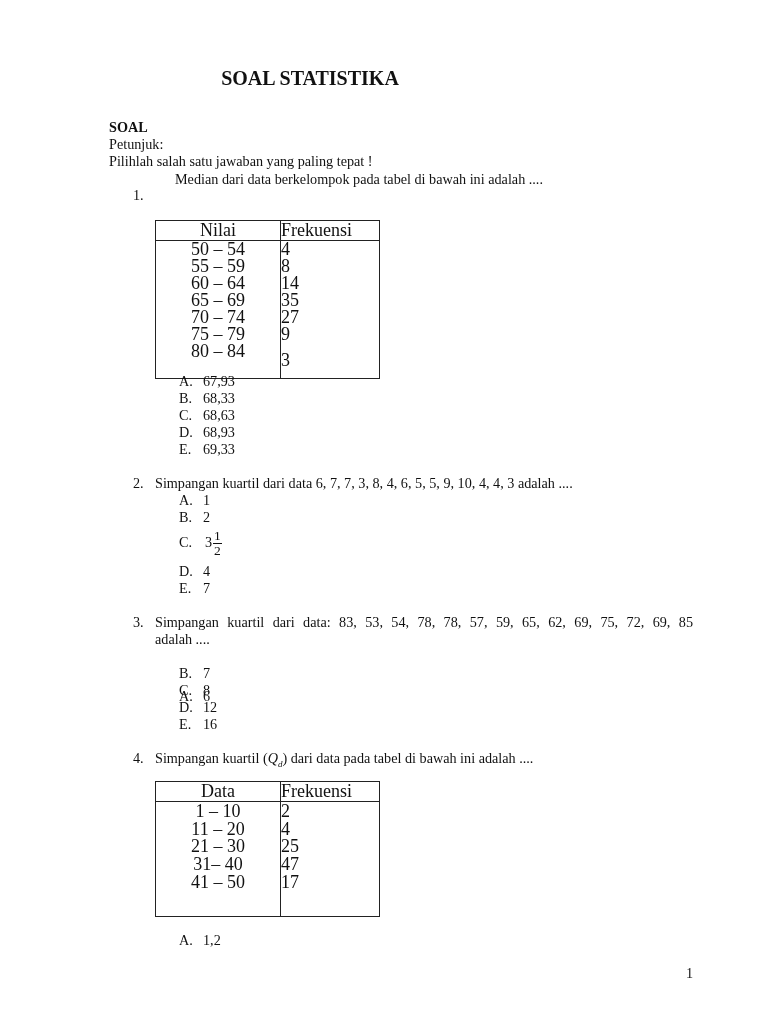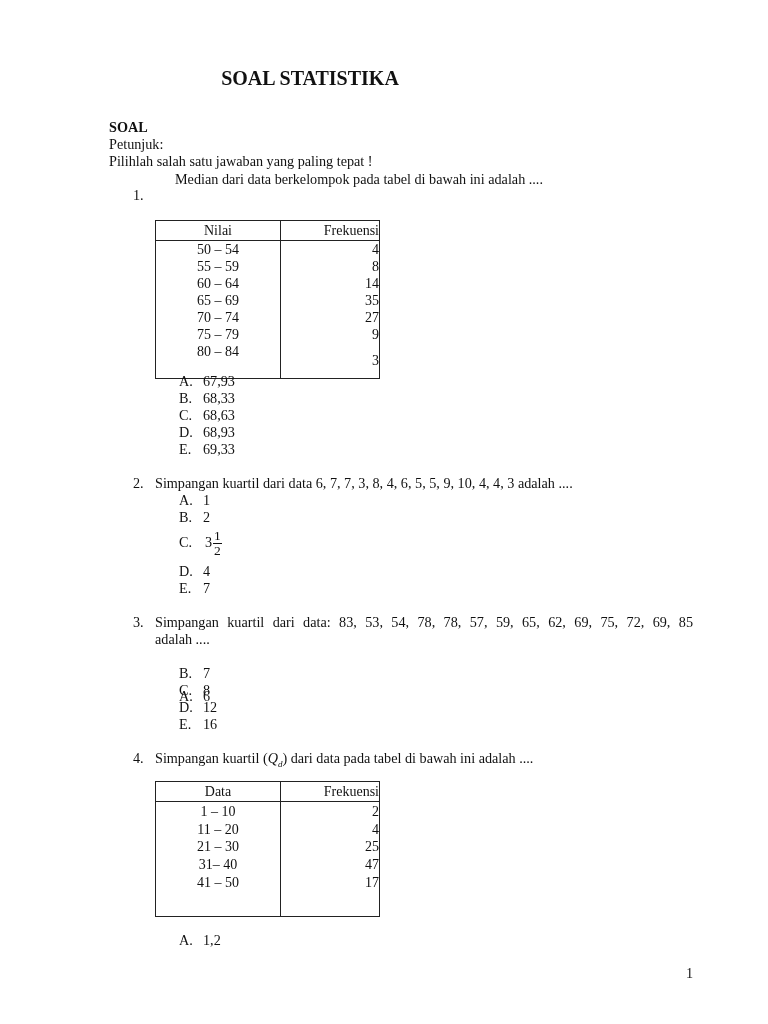--- a/index.html
+++ b/index.html
@@ -1,25 +1,25 @@
 <!DOCTYPE html>
 <html><head>
 <meta charset="utf-8">
 <style>
   html, body { margin:0; padding:0; background:#ffffff; }
   body { width:768px; height:1024px; position:relative; overflow:hidden;
          font-family:"Liberation Serif", "DejaVu Serif", serif; color:#111; font-size:14.2px; }
   .abs { position:absolute; white-space:nowrap; line-height:17px; }
   .title { left:0; width:620px; top:70px; text-align:center; font-weight:bold; font-size:20px; }
   .bold { font-weight:bold; }
-  table.ft { position:absolute; border-collapse:collapse; border:1.5px solid #222; font-size:14px; }
+  table.ft { position:absolute; border-collapse:collapse; border:1.5px solid #222; font-size:18px; }
   table.ft th { font-weight:normal; border-bottom:1.5px solid #222; padding:0; line-height:17px; height:19px; }
   table.ft td { padding:0; line-height:17px; text-align:center; }
   table.ft .c1 { border-right:1.5px solid #222; width:124px; text-align:center; }
-  table.ft .c2 { width:98px; text-align:right; }
+  table.ft .c2 { width:98px; text-align:left; }
   .opt-letter { display:inline-block; width:24px; }
   .frac { display:inline-flex; flex-direction:column; align-items:center; vertical-align:middle; margin-left:1px; font-size:13.5px; line-height:14px; }
   .frac .num { border-bottom:1px solid #111; padding:0 1px; }
   .justify { text-align:justify; text-align-last:justify; white-space:normal; }
 </style>
 </head>
 <body>
 
 <div class="abs title">SOAL STATISTIKA</div>
 <div class="abs bold" style="left:109px;top:119px;">SOAL</div>

